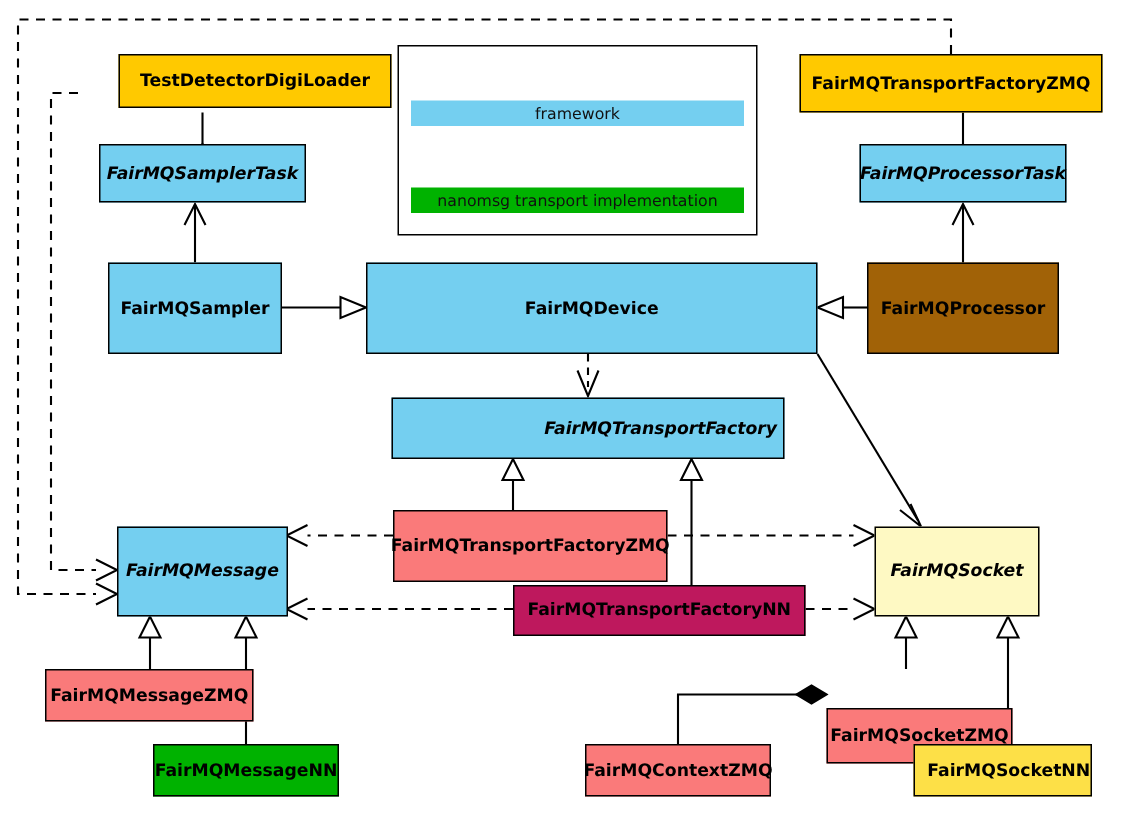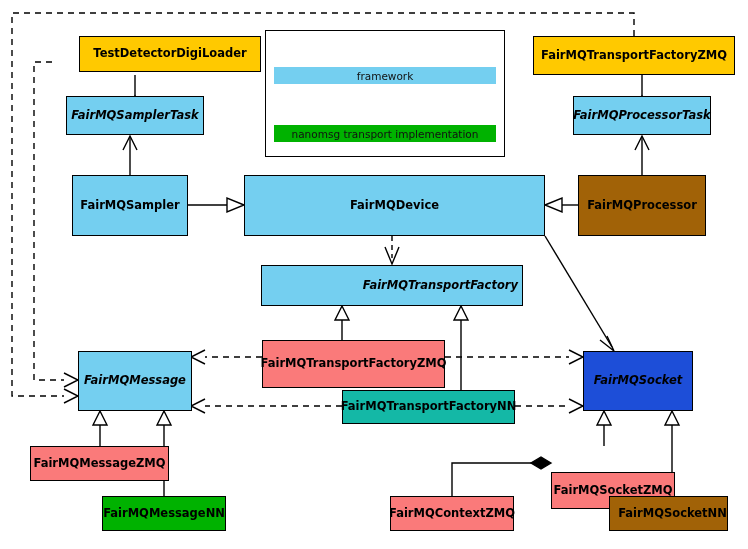--- a/index.html
+++ b/index.html
@@ -117,39 +117,39 @@
       </div>
       <div class="node" style="left: 578px; top: 175px; width: 128px; height: 61px; background: #a16207;">
         <span>FairMQProcessor</span>
       </div>
       <div class="node abstract" style="left: 261px; top: 265px; width: 262px; height: 41px; background: rgb(116, 207, 240); justify-content: flex-end;">
         <span>FairMQTransportFactory</span>
       </div>
       <div class="node" style="left: 262px; top: 340px; width: 183px; height: 48px; background: rgb(250, 122, 122);">
         <span>FairMQTransportFactoryZMQ</span>
       </div>
-      <div class="node" style="left: 342px; top: 390px; width: 173px; height: 34px; background: #14b8a6; align-items: center;">
+      <div class="node" style="left: 342px; top: 390px; width: 195px; height: 34px; background: #be185d; align-items: center;">
         <span>FairMQTransportFactoryNN</span>
       </div>
       <div class="node abstract" style="left: 78px; top: 351px; width: 114px; height: 60px; background: rgb(116, 207, 240);">
         <span>FairMQMessage</span>
       </div>
-      <div class="node abstract" style="left: 583px; top: 351px; width: 110px; height: 60px; background: #1d4ed8;">
+      <div class="node abstract" style="left: 583px; top: 351px; width: 110px; height: 60px; background: #fef9c3;">
         <span>FairMQSocket</span>
       </div>
       <div class="node" style="left: 30px; top: 446px; width: 139px; height: 35px; background: rgb(250, 122, 122);">
         <span>FairMQMessageZMQ</span>
       </div>
       <div class="node" style="left: 102px; top: 496px; width: 124px; height: 35px; background: rgb(0, 178, 0);">
         <span>FairMQMessageNN</span>
       </div>
       <div class="node" style="left: 551px; top: 472px; width: 124px; height: 37px; background: rgb(250, 122, 122);">
         <span>FairMQSocketZMQ</span>
       </div>
       <div class="node" style="left: 390px; top: 496px; width: 124px; height: 35px; background: rgb(250, 122, 122);">
         <span>FairMQContextZMQ</span>
       </div>
-      <div class="node" style="left: 609px; top: 496px; width: 119px; height: 35px; background: #a16207; padding-left: 12px;">
+      <div class="node" style="left: 609px; top: 496px; width: 119px; height: 35px; background: #fde047; padding-left: 12px;">
         <span>FairMQSocketNN</span>
       </div>
     </div>
 
 </div>
 
 </body></html>

